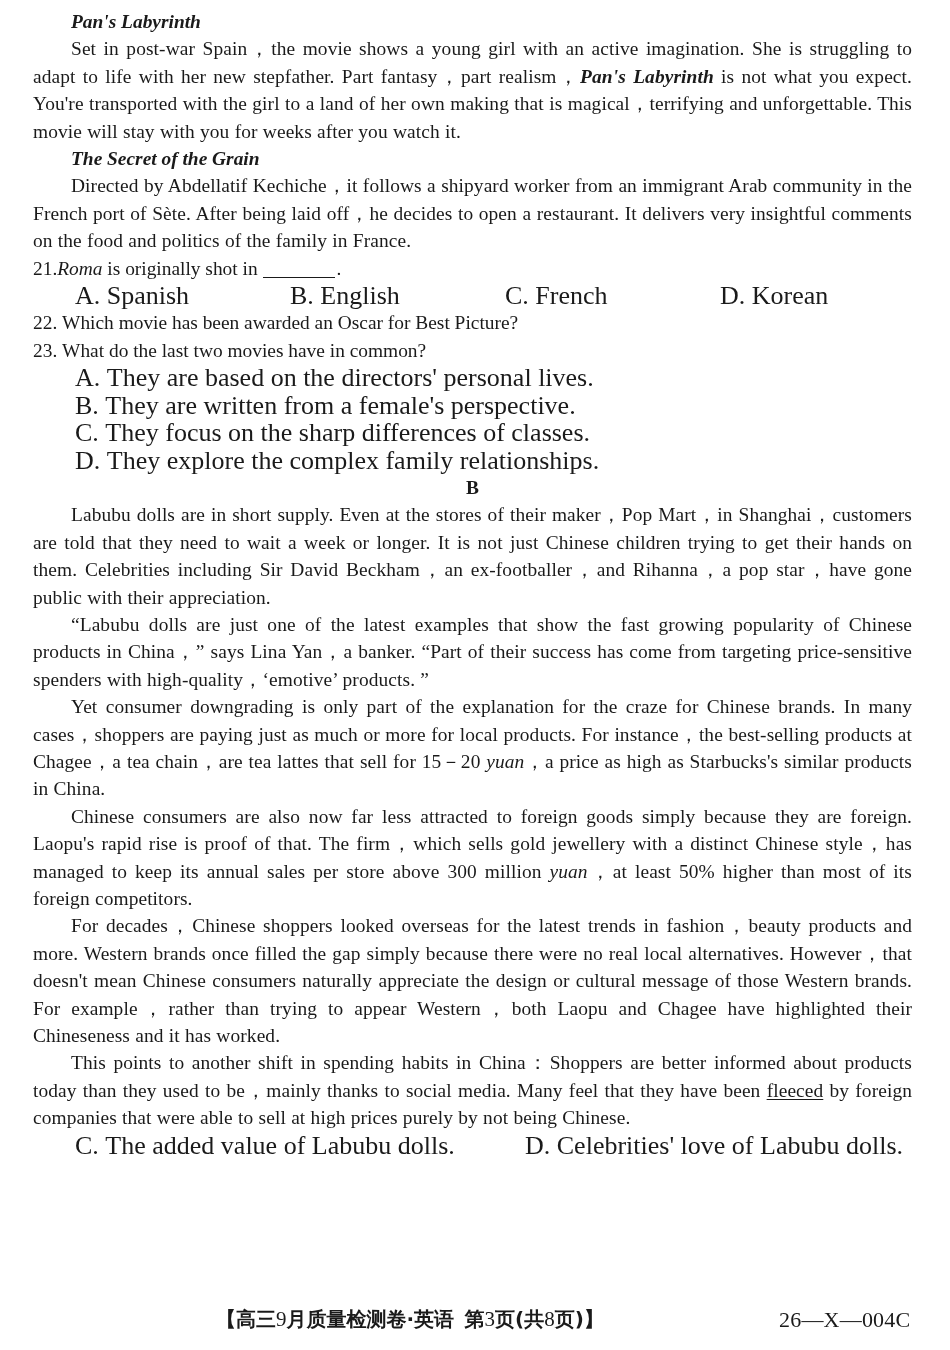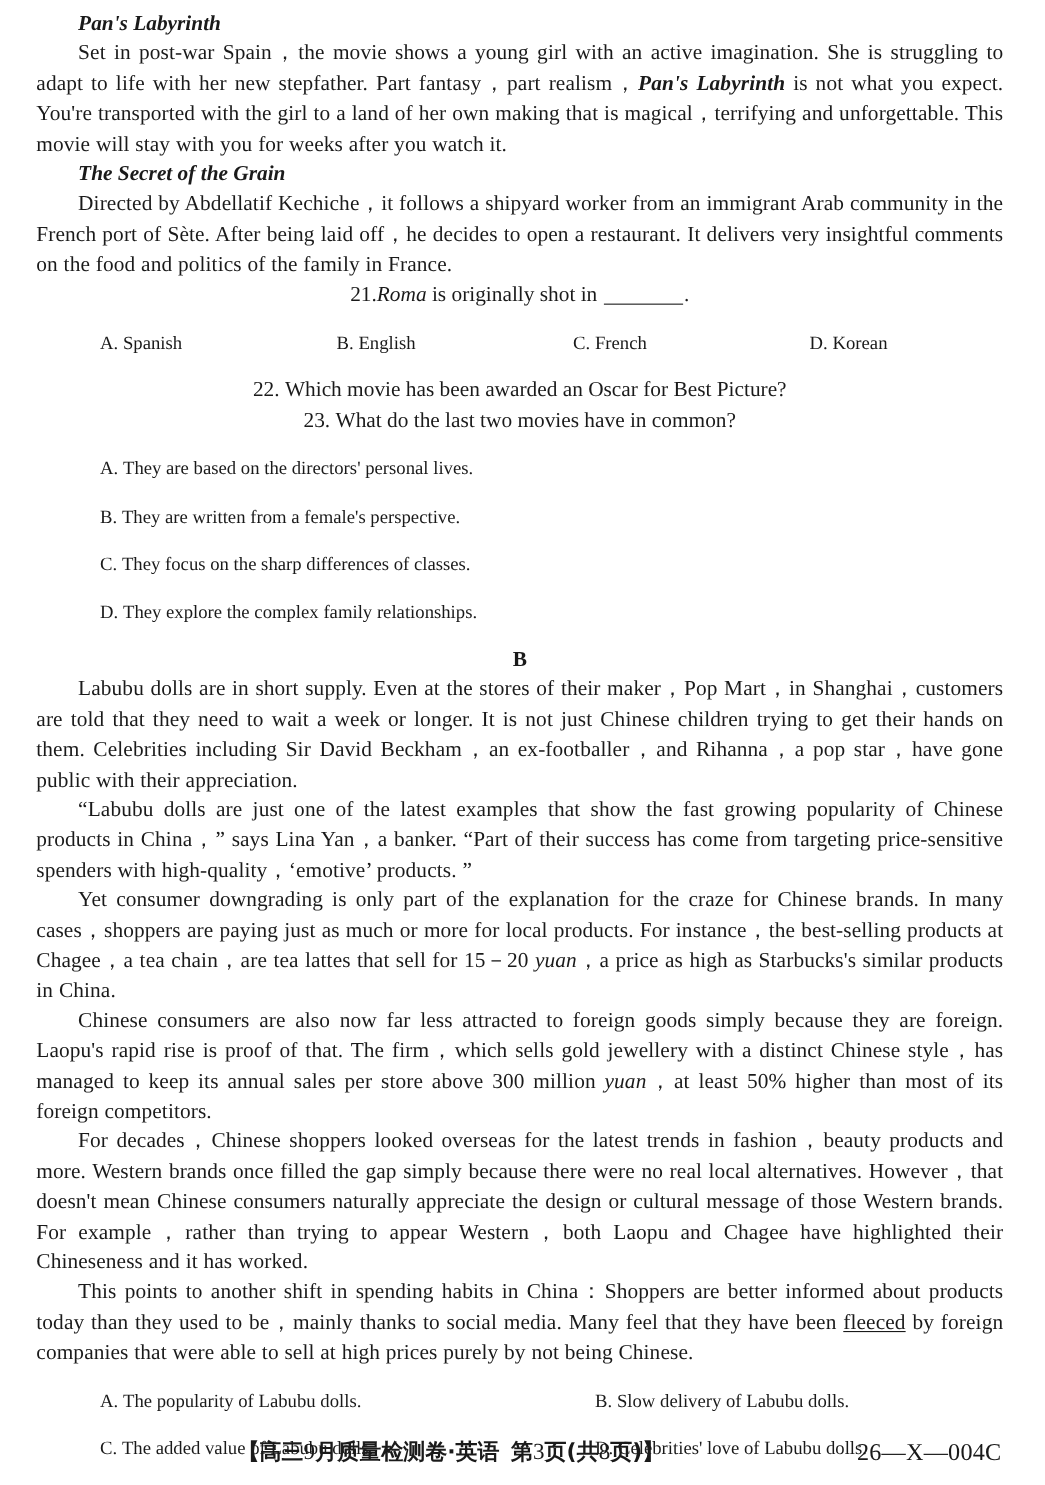--- a/index.html
+++ b/index.html
@@ -62,37 +62,37 @@
     text-align: center;
     margin: 0;
   }
 
   
   .question {
     font-size: 19.4px;
     line-height: 27.4px;
     margin: 0;
     text-indent: 0;
-    text-align: center;
+    text-align: left;
   }
   .q-stem {
     display: block;
   }
   .blank-rule {
     display: inline-block;
     width: 72px;
     border-bottom: 1.4px solid #1a1a1a;
     vertical-align: -3px;
     margin: 0 1px;
   }
 
   .opt-row {
-    font-size: 17px;
-    line-height: 27.4px;
-    margin: 16px;
+    font-size: 26px;
+    line-height: 27.4px;
+    margin: 0;
     padding-left: 42px;
     position: relative;
     white-space: nowrap;
   }
   .opt {
     display: inline-block;
     vertical-align: top;
   }
   
   .opts-4 .opt { width: 215px; }
@@ -192,23 +192,20 @@
 
     <p class="para lastline-left">Yet consumer downgrading is only part of the explanation for the craze for Chinese brands. In many cases，shoppers are paying just as much or more for local products. For instance，the best-selling products at Chagee，a tea chain，are tea lattes that sell for <span>15－20</span> <span class="ital">yuan</span>，a price as high as Starbucks's similar products in China.</p>
 
     <p class="para lastline-left">Chinese consumers are also now far less attracted to foreign goods simply because they are foreign. Laopu's rapid rise is proof of that. The firm，which sells gold jewellery with a distinct Chinese style，has managed to keep its annual sales per store above <span>300 million</span> <span class="ital">yuan</span>，at least <span>50%</span> higher than most of its foreign competitors.</p>
 
     <p class="para lastline-left">For decades，Chinese shoppers looked overseas for the latest trends in fashion，beauty products and more. Western brands once filled the gap simply because there were no real local alternatives. However，that doesn't mean Chinese consumers naturally appreciate the design or cultural message of those Western brands. For example，rather than trying to appear Western，both Laopu and Chagee have highlighted their Chineseness and it has worked.</p>
 
     <p class="para lastline-left">This points to another shift in spending habits in China：Shoppers are better informed about products today than they used to be，mainly thanks to social media. Many feel that they have been <span class="underline-word">fleeced</span> by foreign companies that were able to sell at high prices purely by not being Chinese.</p>
 
     <div class="opt-row opts-2">
-      <span class="opt"><span>A.</span>&nbsp;<span>The popularity of Labubu dolls.</span></span><span class="opt"><span>B.</span>&nbsp;<span>Slow delivery of Labubu dolls.</span></span>
-    </div>
-    <div class="opt-row opts-2">
       <span class="opt"><span>C.</span>&nbsp;<span>The added value of Labubu dolls.</span></span><span class="opt"><span>D.</span>&nbsp;<span>Celebrities' love of Labubu dolls.</span></span>
     </div>
 
   </div>
 
   <div class="footer">
     <div class="footer-center"><span class="cn">【</span><span class="cn">高三</span><span>9</span><span class="cn">月质量检测卷</span><span class="cn-bold">·</span><span class="cn-bold">英语</span>&nbsp;&nbsp;<span class="cn">第</span><span>3</span><span class="cn">页(共</span><span>8</span><span class="cn">页)</span><span class="cn">】</span></div>
     <div class="footer-code">26—X—004C</div>
   </div>
 </div>

